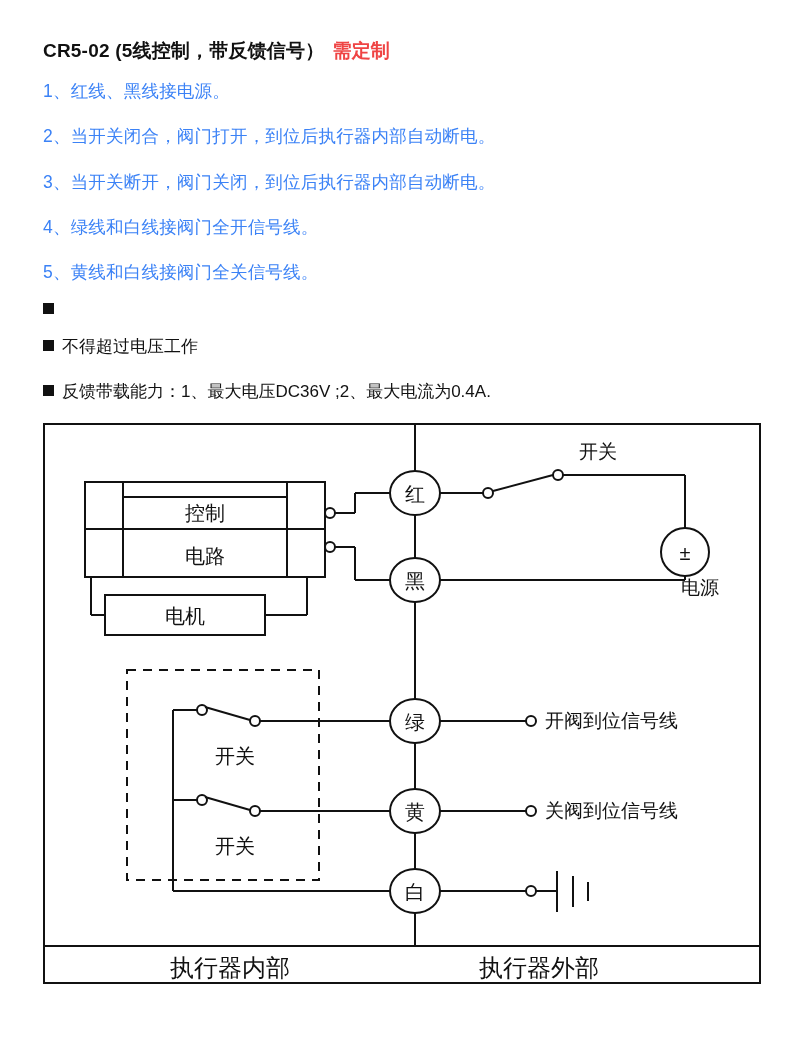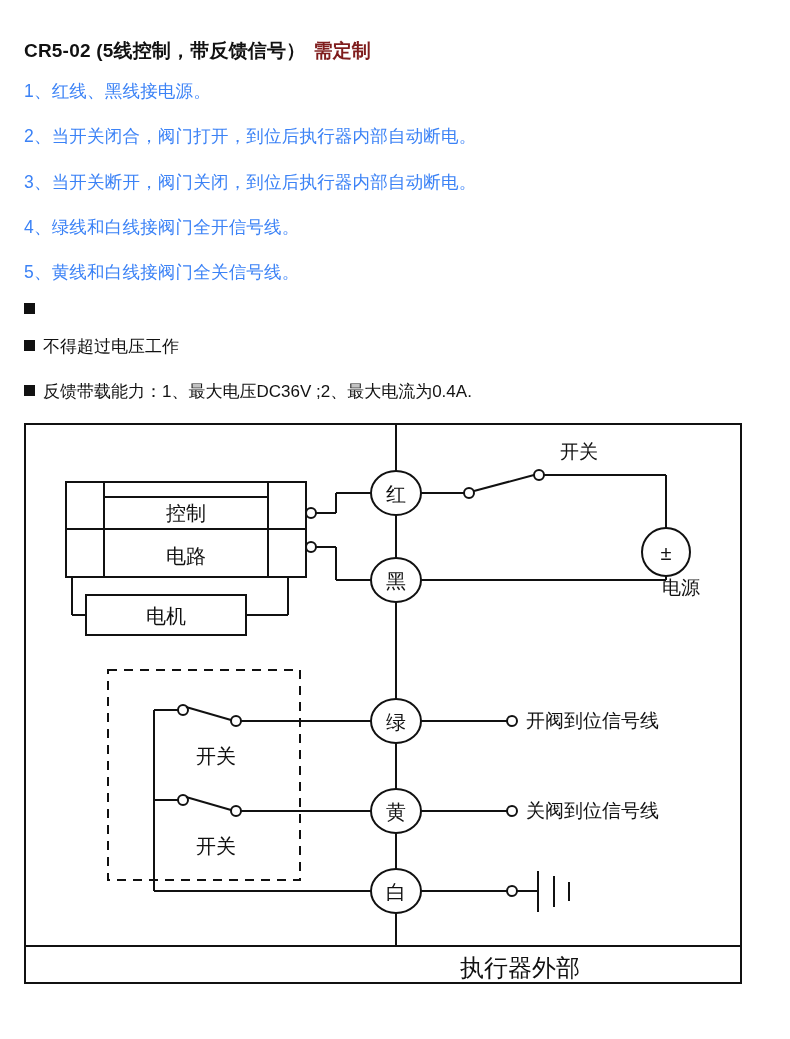--- a/index.html
+++ b/index.html
@@ -13,35 +13,35 @@
     height: 1039px;
     font-family: "Liberation Sans", "DejaVu Sans", sans-serif;
     color: #1a1a1a;
     position: relative;
     overflow: hidden;
   }
   .page {
     position: relative;
     width: 790px;
     height: 1016px;
-    padding: 28px 36px 0 24px;
+    padding: 28px 36px 0 43px;
   }
   
   .title-row {
     display: flex;
     align-items: baseline;
     font-size: 19px;
     font-weight: bold;
     margin-top: 10px;
     margin-bottom: 14px;
     letter-spacing: 0.2px;
   }
   .title-main { color: #111111; }
   .title-note {
-    color: #7f1d1d;
+    color: #ef4444;
     margin-left: 8px;
     font-weight: bold;
   }
   
   .line {
     font-size: 17.5px;
     line-height: 1.5;
     margin: 0 0 19px 0;
     color: #3b82f6;
     letter-spacing: 0.2px;
@@ -228,17 +228,18 @@
         <text class="node-txt" x="370" y="394" text-anchor="middle">黄</text>
         <text class="node-txt" x="370" y="474" text-anchor="middle">白</text>
 
         <text class="node-txt" x="640" y="135" text-anchor="middle">±</text>
       </svg>
 
       <span class="lbl" style="left:534px; top:14px;">开关</span>
       <span class="lbl" style="left:636px; top:150px;">电源</span>
       <span class="lbl" style="left:500px; top:373px;">关阀到位信号线</span>
       <span class="lbl" style="left:500px; top:283px;">开阀到位信号线</span>
+      <span class="lbl-big" style="left:125px; top:527px;">执行器内部</span>
       <span class="lbl-big" style="left:434px; top:527px;">执行器外部</span>
     </div>
   </div>
 
 </div>
 
 </body></html>

